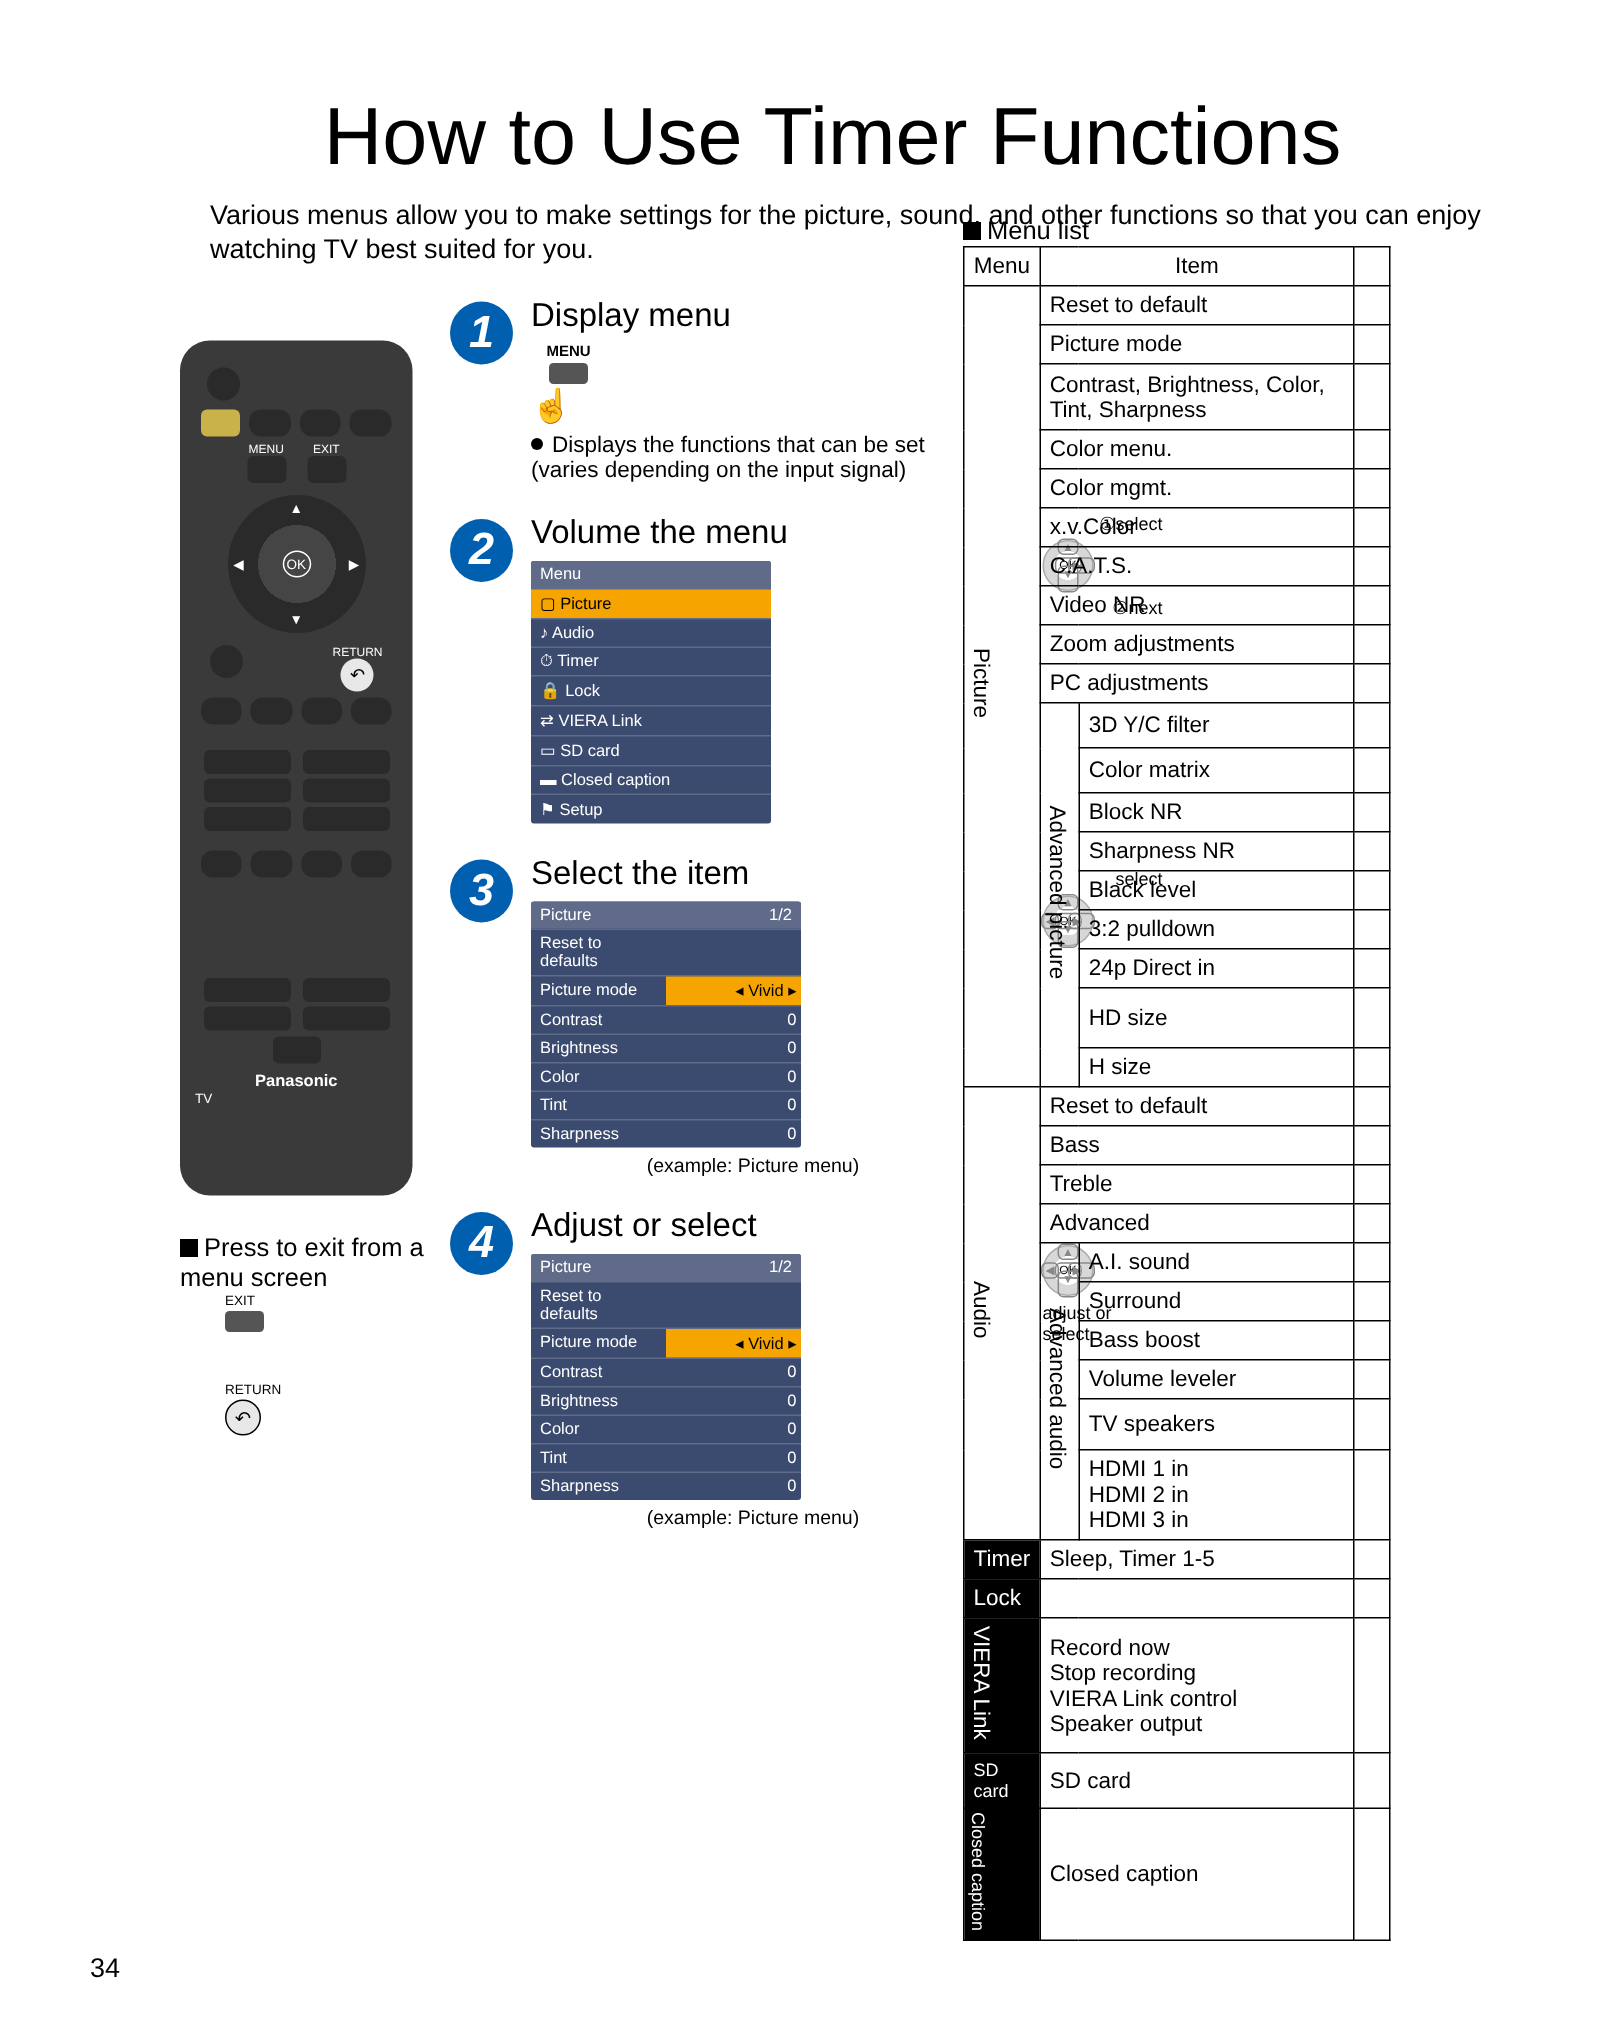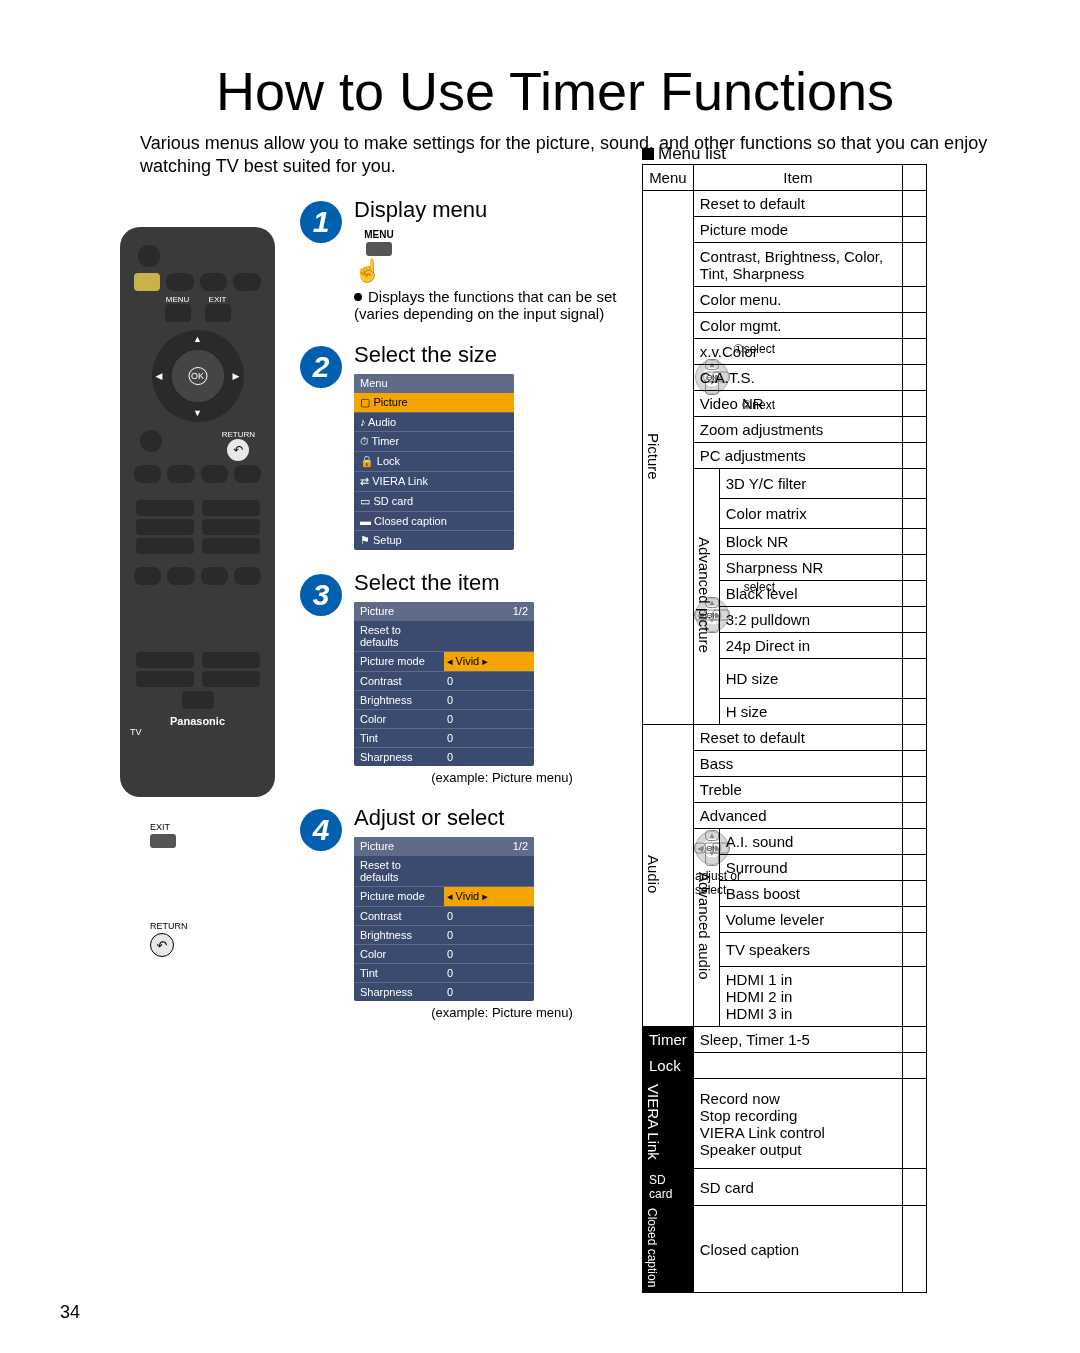--- a/index.html
+++ b/index.html
@@ -95,21 +95,21 @@
   }
   .ok-small span{font-size:8px;position:absolute;top:50%;left:50%;transform:translate(-50%,-50%);border:1px solid #888;border-radius:4px;padding:0 2px;}
   .ok-small .tri{position:absolute;font-size:8px;color:#888;}
 
   .pic-menu{
     width:180px;background:#3b4a6f;color:#fff;font-size:11px;border-radius:2px;overflow:hidden;
   }
   .pic-head{background:#5f6b88;padding:3px 6px;display:flex;justify-content:space-between;}
   .pic-row{display:flex;border-top:1px solid #5f6b88;}
   .pic-row .lab{width:90px;padding:3px 6px;}
-  .pic-row .val{flex:1;text-align:left;padding:3px;}
+  .pic-row .val{flex:1;text-align:right;padding:3px;}
   .pic-row .val.sel{background:#f6a500;color:#000;}
   .example{font-size:13px;margin-top:4px;text-align:center;}
 
   
   .right-col{position:absolute;left:642px;top:144px;width:285px;font-size:15px;}
   .menulist-label{font-size:17px;}
   table.ml{border-collapse:collapse;width:100%;}
   table.ml td,table.ml th{border:1px solid #000;padding:4px 6px;vertical-align:middle;font-size:15px;}
   table.ml th{font-weight:normal;text-align:center;}
   .vtext{writing-mode:vertical-rl;text-orientation:mixed;text-align:center;white-space:nowrap;}
@@ -196,20 +196,21 @@
           <div class="pair-btn"></div>
         </div>
       <div class="r-row">
           <div class="r-btn" style="width:32px;"></div>
         </div>
       <div class="pana">Panasonic</div>
       <div class="tv">TV</div>
     </div>
 
     <div class="exit-block">
+      <div><span class="blksq"></span><span>Press to exit from a menu screen</span></div>
       <div class="exit-btnlbl">EXIT</div>
       <div class="exit-btn"></div>
     </div>
     <div class="ret-block">
       <div class="ret-lbl">RETURN</div>
       <div class="ret-icon">↶</div>
     </div>
 
     <div class="steps">
       <div class="step">
@@ -221,21 +222,21 @@
             <div class="menu-btn-ic"></div>
             <div class="hand">☝</div>
           </div>
           <div class="note"><span class="bullet"></span><span>Displays the functions that can be set (varies depending on the input signal)</span></div>
         </div>
       </div>
 
       <div class="step" style="position:relative;">
         <div class="num">2</div>
         <div class="step-body">
-          <div class="step-title">Select the size</div>
+          <div class="step-title">Volume the menu</div>
           <div class="osd-menu">
             <div class="osd-head">Menu</div>
             <div class="osd-item sel">▢ <span>Picture</span></div>
             <div class="osd-item">♪ <span>Audio</span></div>
             <div class="osd-item">⏱ <span>Timer</span></div>
             <div class="osd-item">🔒 <span>Lock</span></div>
             <div class="osd-item">⇄ <span>VIERA Link</span></div>
             <div class="osd-item">▭ <span>SD card</span></div>
             <div class="osd-item">▬ <span>Closed caption</span></div>
             <div class="osd-item">⚑ <span>Setup</span></div>

